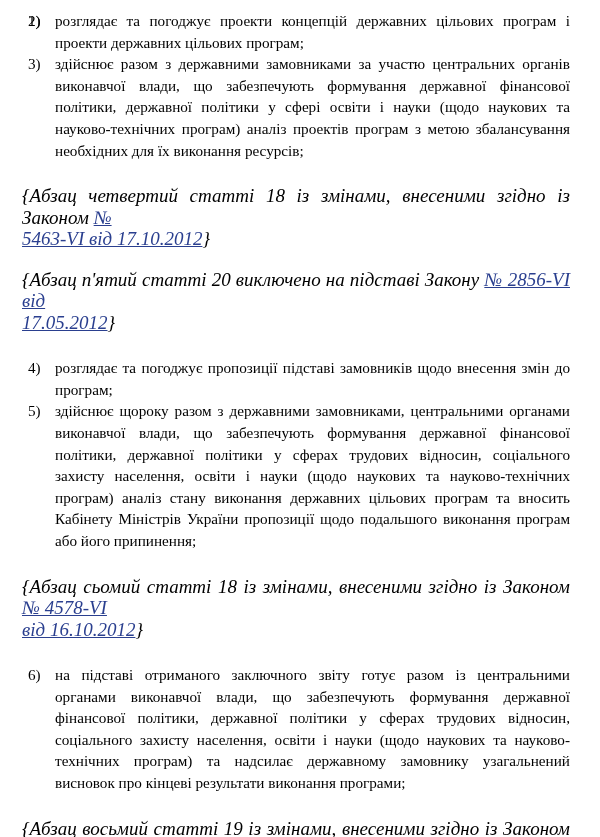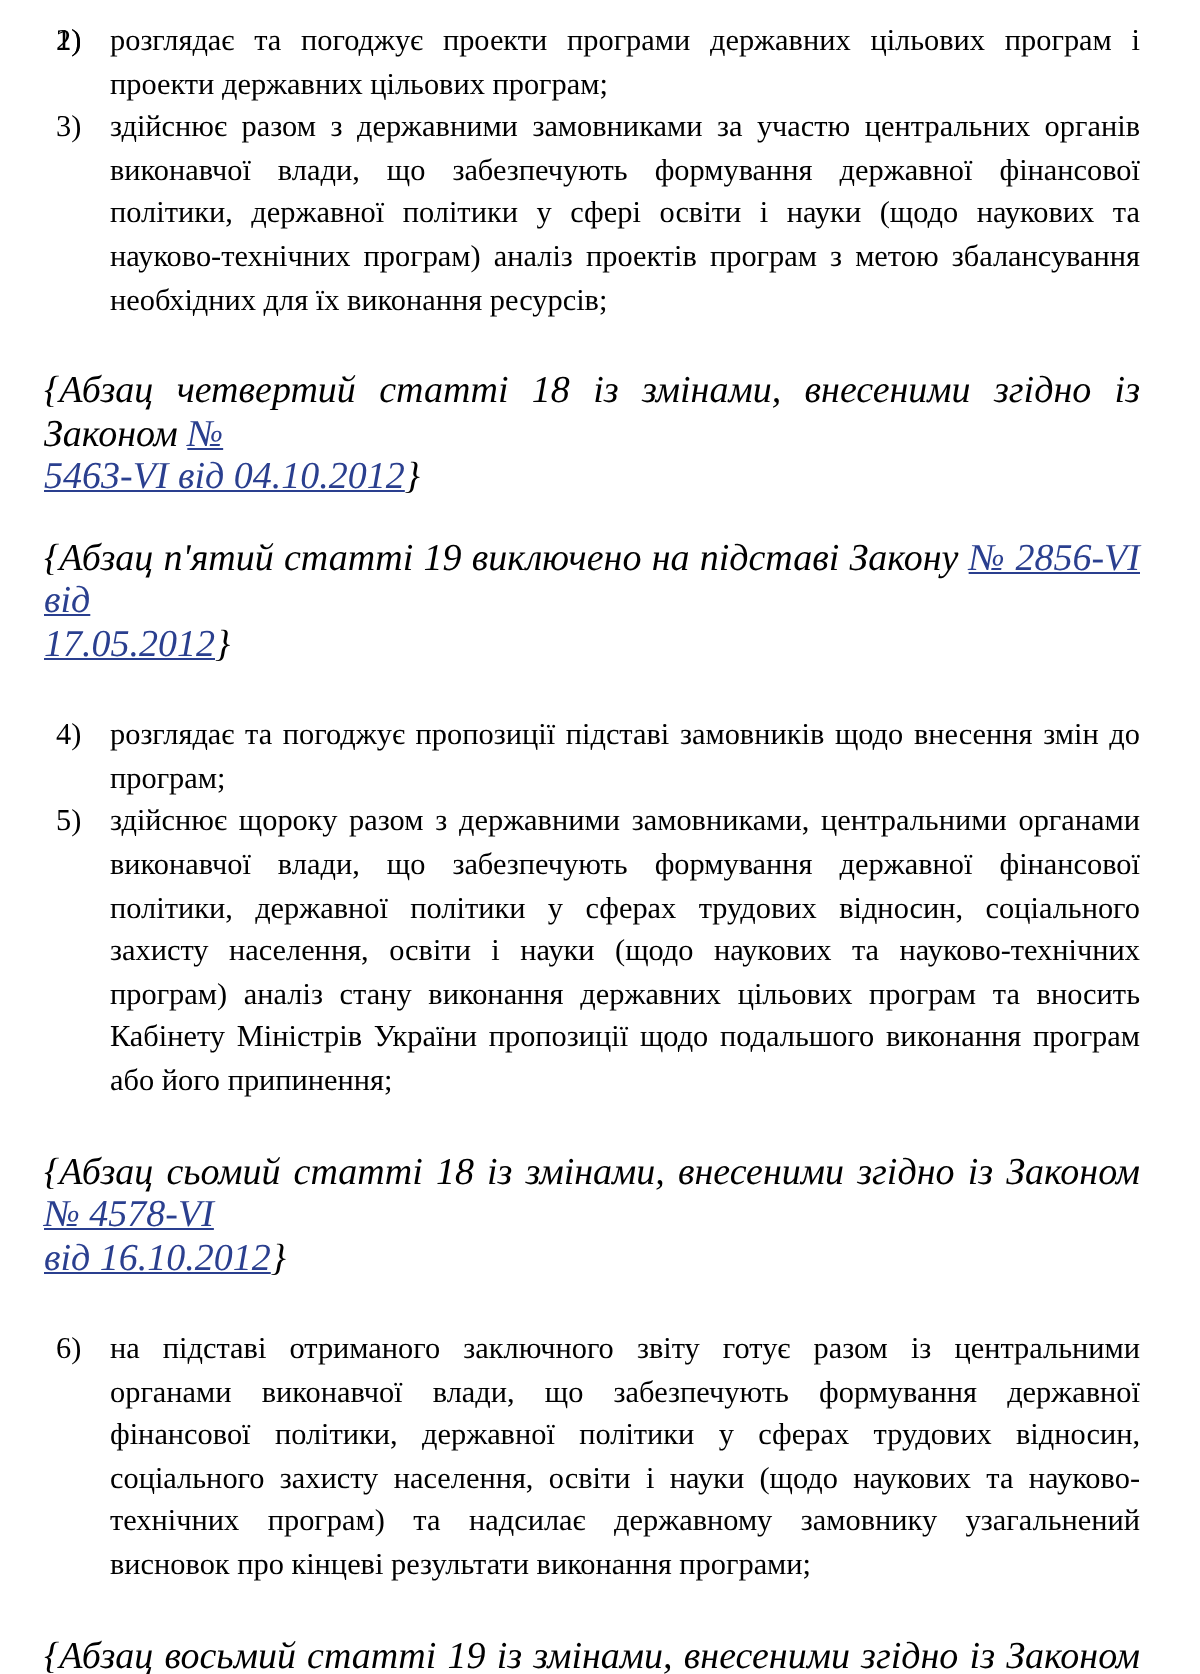--- a/index.html
+++ b/index.html
@@ -78,38 +78,38 @@
 <div class="page">
 
   <div class="sp-top"></div>
 
   <div class="clause-group">
     <div class="clause">
       <span class="clause-marker">1)</span>
     </div>
     <div class="clause">
       <span class="clause-marker">2)</span>
-      <span class="clause-text">розглядає та погоджує проекти програми державних цільових програм і проекти державних цільових програм;</span>
+      <span class="clause-text">розглядає та погоджує проекти концепцій державних цільових програм і проекти державних цільових програм;</span>
     </div>
     <div class="clause">
       <span class="clause-marker">3)</span>
       <span class="clause-text">здійснює разом з державними замовниками за участю центральних органів виконавчої влади, що забезпечують формування державної фінансової політики, державної політики у сфері освіти і науки (щодо наукових та науково-технічних програм) аналіз проектів програм з метою збалансування необхідних для їх виконання ресурсів;</span>
     </div>
   </div>
 
   <div class="sp-block"></div>
 
   <div class="note">
-    <span>{Абзац четвертий статті 18 із змінами, внесеними згідно із Законом </span><a class="note-link"><span>№</span><br><span>5463-VI від 04.10.2012</span></a><span>}</span>
+    <span>{Абзац четвертий статті 18 із змінами, внесеними згідно із Законом </span><a class="note-link"><span>№</span><br><span>5463-VI від 17.10.2012</span></a><span>}</span>
   </div>
 
   <div class="sp-note-gap"></div>
 
   <div class="note">
-    <span>{Абзац п'ятий статті 19 виключено на підставі Закону </span><a class="note-link"><span>№  2856-VI від</span><br><span>17.05.2012</span></a><span>}</span>
+    <span>{Абзац п'ятий статті 20 виключено на підставі Закону </span><a class="note-link"><span>№  2856-VI від</span><br><span>17.05.2012</span></a><span>}</span>
   </div>
 
   <div class="sp-block"></div>
 
   <div class="clause-group">
     <div class="clause">
       <span class="clause-marker">4)</span>
       <span class="clause-text">розглядає та погоджує пропозиції підставі замовників щодо внесення змін до програм;</span>
     </div>
     <div class="clause">

